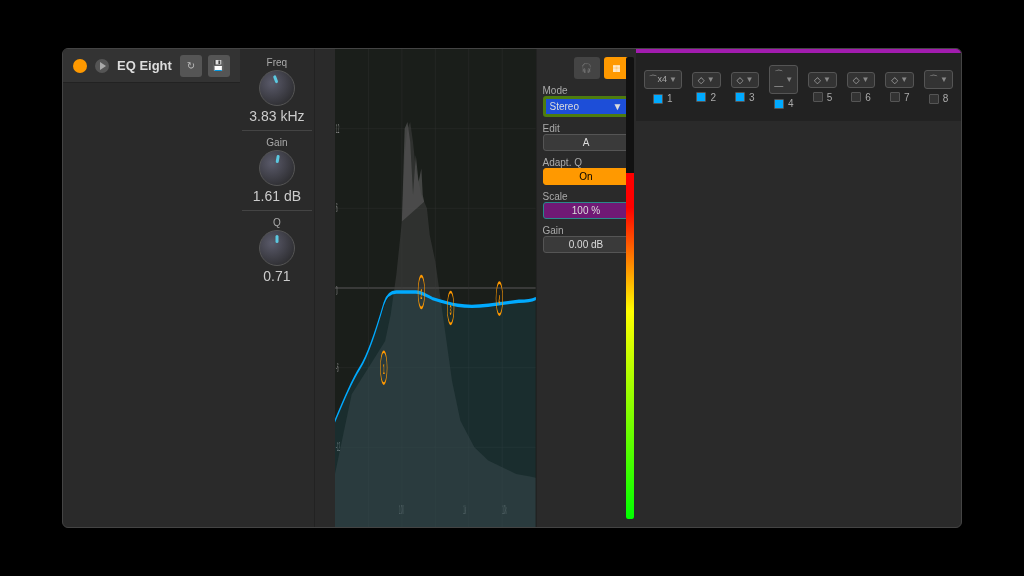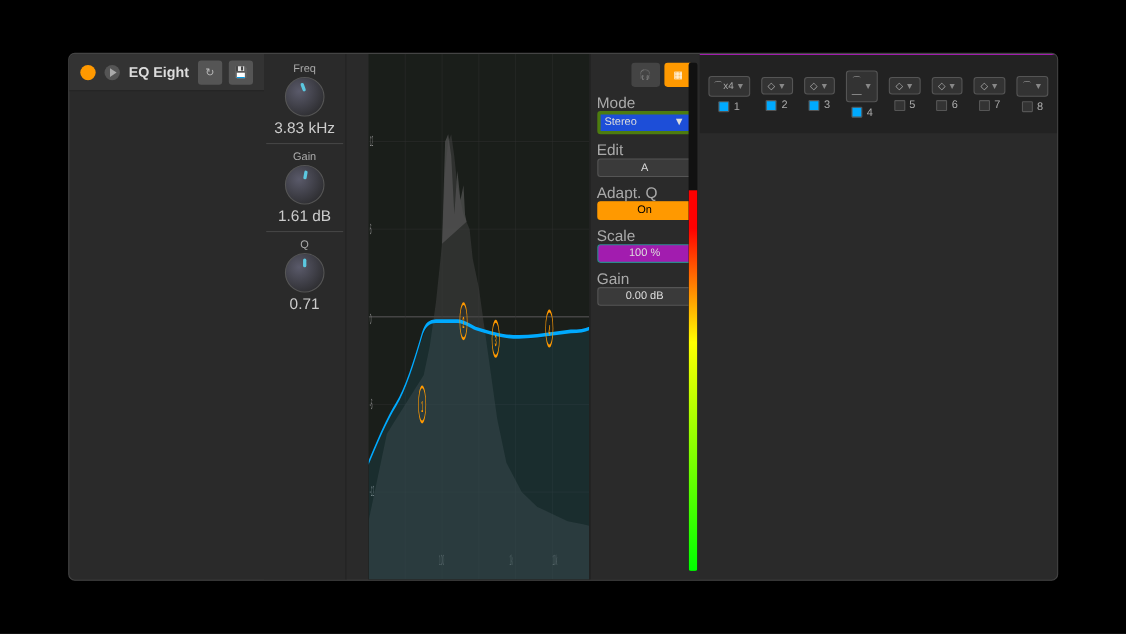--- a/index.html
+++ b/index.html
@@ -171,21 +171,21 @@
       cursor: pointer;
       font-size: 9px;
       color: #bbb;
     }
     .r-icon-btn.active {
       background: #f90;
       color: #fff;
     }
     .r-label {
       color: #aaa;
-      font-size: 14px;
+      font-size: 10px;
     }
     .r-dropdown {
       background: #1d4ed8;
       border: 3px solid #4d7c0f;
       border-radius: 3px;
       color: #ddd;
       font-size: 10px;
       padding: 2px 4px;
       display: flex;
       align-items: center;
@@ -201,21 +201,21 @@
       padding: 2px 4px;
       text-align: center;
     }
     .r-value-box.on-btn {
       background: #f90;
       color: #000;
       font-weight: normal;
       border-color: #f90;
     }
     .r-value-box.teal-btn {
-      background: #a21caf;
+      background: #701a75;
       color: #ddd;
       border-color: #2a8a8a;
     }
     .vu-meter {
       width: 8px;
       background: #111;
       position: absolute;
       right: 2px;
       top: 8px;
       bottom: 8px;
@@ -231,21 +231,21 @@
     }
     
     .band-controls {
       height: 72px;
       background: #222;
       display: flex;
       align-items: center;
       padding: 0 4px;
       gap: 2px;
       flex-shrink: 0;
-      border-top: 1px solid #a21caf;
+      border-top: 4px solid #a21caf;
     }
     .band-group {
       display: flex;
       flex-direction: column;
       align-items: center;
       gap: 4px;
       padding: 4px 4px;
       flex: 1;
     }
     .band-type-btn {

